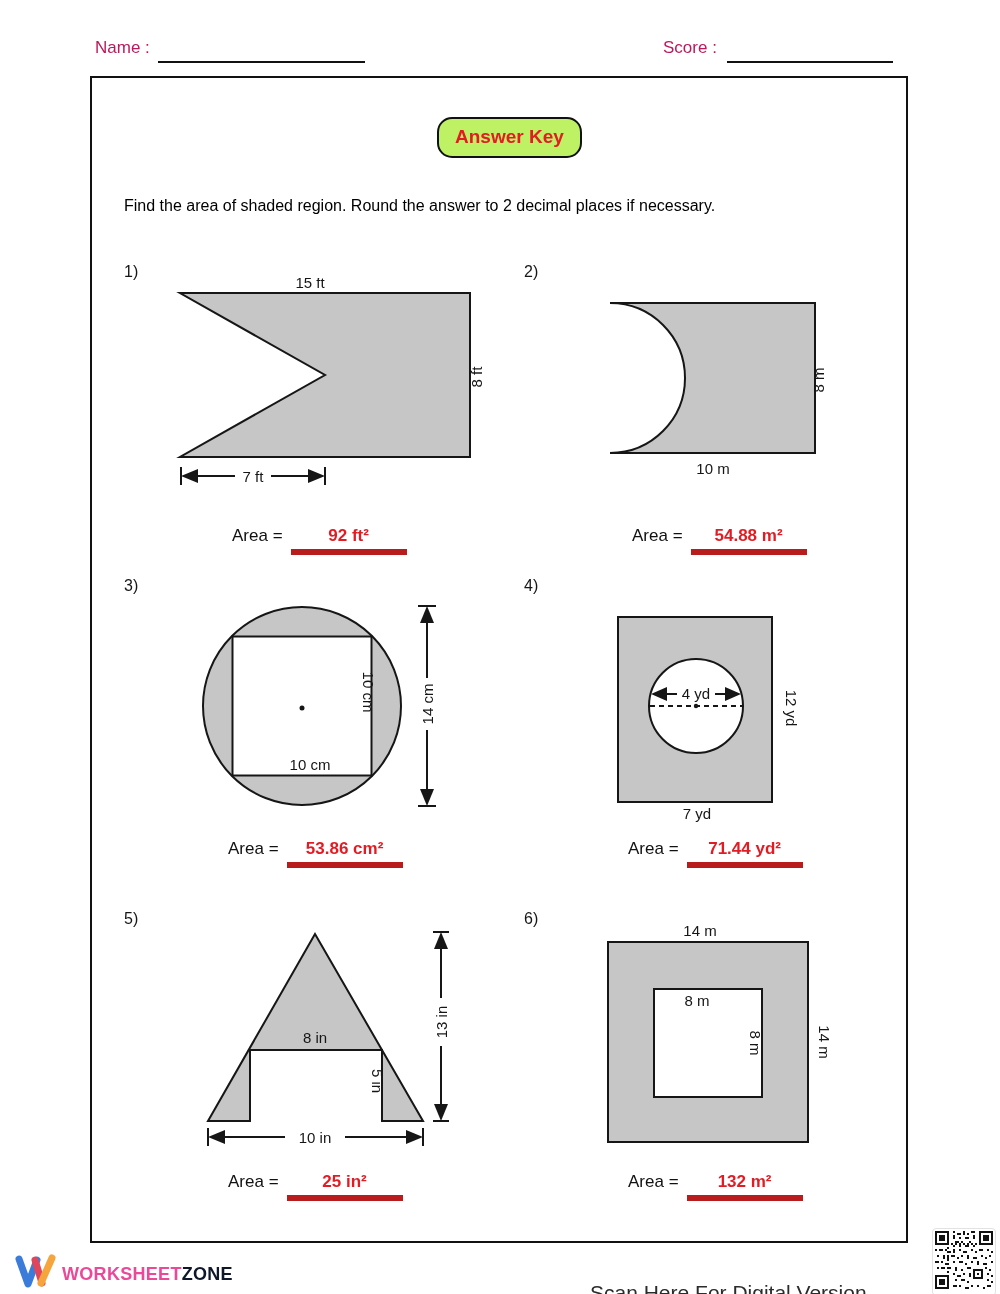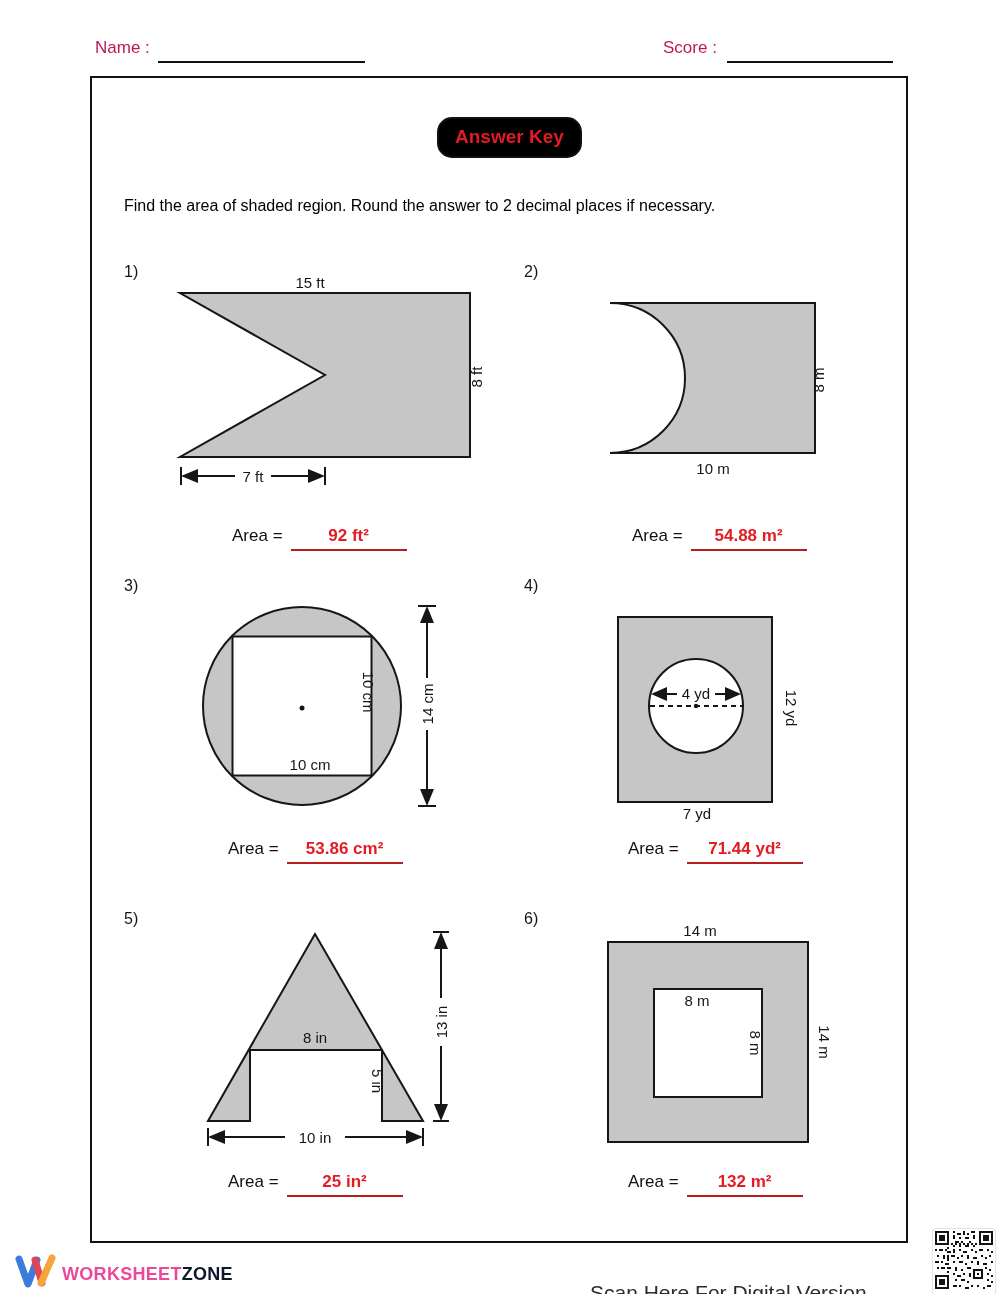--- a/index.html
+++ b/index.html
@@ -1,32 +1,32 @@
 <!DOCTYPE html>
 <html><head>
 <meta charset="utf-8">
 <style>
   html,body{margin:0;padding:0;background:#ffffff;}
   body{width:1000px;height:1294px;position:relative;font-family:"Liberation Sans",sans-serif;color:#1a1a1a;overflow:hidden;}
   .abs{position:absolute;}
   .hdr-label{font-size:17px;color:#be185d;}
   .fill-line{border-bottom:2px solid #111;height:0;}
   .frame{border:2px solid #111;background:#fff;}
-  .badge{border:2.5px solid #111;border-radius:15px;padding:7px 16px 8px;background:#000000;
+  .badge{border:2.5px solid #111;border-radius:15px;padding:7px 16px 8px;background:#bef264;
          font-size:19px;font-weight:bold;color:#e31b23;}
   .instruction{font-size:16px;color:#000000;}
   .pnum{font-size:16px;color:#161616;}
   svg text{font-family:"Liberation Sans",sans-serif;font-size:15px;fill:#161616;}
   .shape{fill:#c6c6c6;stroke:#161616;stroke-width:2;}
   .hole{fill:#ffffff;stroke:#161616;stroke-width:2;}
   .dim{stroke:#161616;stroke-width:2;fill:none;}
   .ah{fill:#161616;stroke:none;}
   .area-row{display:flex;align-items:baseline;font-size:17px;color:#111;}
   .area-answer{display:inline-block;min-width:100px;text-align:center;margin-left:8px;
-               padding:0 8px 3px;border-bottom:2px solid #b91c1c;
+               padding:0 8px 3px;border-bottom:6px solid #b91c1c;
                color:#e31b23;font-weight:bold;font-size:17px;}
   .brand{font-size:18px;font-weight:bold;letter-spacing:.3px;}
   .brand .b1{color:#ec4899;}
   .brand .b2{color:#0f172a;}
   .scan-text{font-size:21px;color:#2b2b2b;margin-top:18px;}
   .qr-wrap{background:#fff;border:1px solid #e2e2e2;border-radius:4px;padding:2px;}
 </style>
 </head>
 <body>
 

